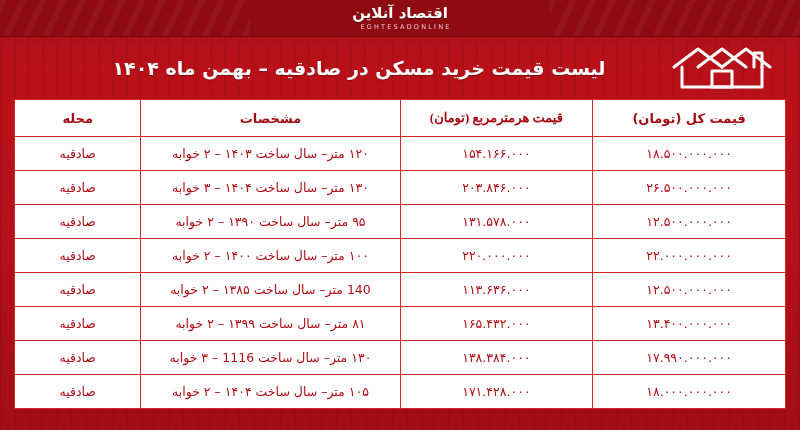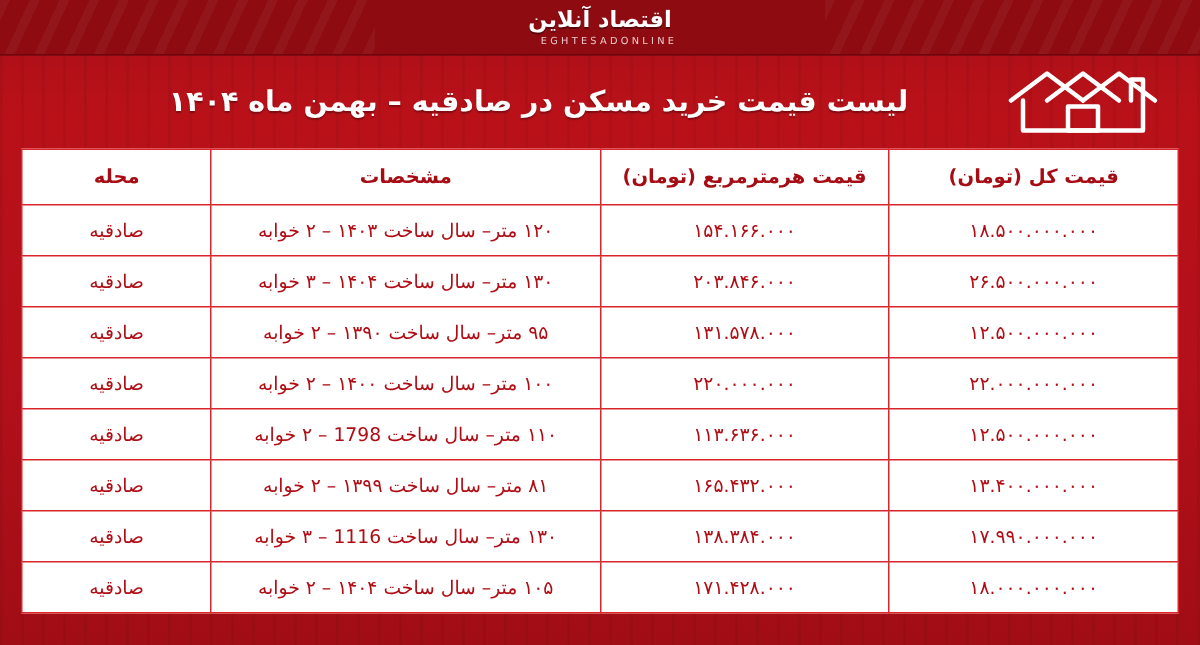--- a/index.html
+++ b/index.html
@@ -117,21 +117,21 @@
     overflow: hidden;
   }
   table.pricetable th {
     font-weight: bold;
     font-size: 13px;
     color: #a60c14;
     background: #ffffff;
     height: 36px;
   }
   .col-total  { width: 25%; }
-  .col-meter  { width: 25%; }
+  .col-meter  { width: 25%; font-family: Liberation Serif, serif; }
   .col-spec   { width: 34%; }
   .col-area   { width: 16%; }
 
   td.cell-total,
   td.cell-meter {
     font-size: 13px;
   }
   td.cell-spec {
     font-size: 12.5px;
   }
@@ -198,21 +198,21 @@
         </tr>
         <tr>
           <td class="cell-total">۲۲.۰۰۰.۰۰۰.۰۰۰</td>
           <td class="cell-meter">۲۲۰.۰۰۰.۰۰۰</td>
           <td class="cell-spec">۱۰۰ متر– سال ساخت ۱۴۰۰ – ۲ خوابه</td>
           <td class="cell-area">صادقیه</td>
         </tr>
         <tr>
           <td class="cell-total">۱۲.۵۰۰.۰۰۰.۰۰۰</td>
           <td class="cell-meter">۱۱۳.۶۳۶.۰۰۰</td>
-          <td class="cell-spec">۱۱۰ متر– سال ساخت 1798 – ۲ خوابه</td>
+          <td class="cell-spec">140 متر– سال ساخت ۱۳۸۵ – ۲ خوابه</td>
           <td class="cell-area">صادقیه</td>
         </tr>
         <tr>
           <td class="cell-total">۱۳.۴۰۰.۰۰۰.۰۰۰</td>
           <td class="cell-meter">۱۶۵.۴۳۲.۰۰۰</td>
           <td class="cell-spec">۸۱ متر– سال ساخت ۱۳۹۹ – ۲ خوابه</td>
           <td class="cell-area">صادقیه</td>
         </tr>
         <tr>
           <td class="cell-total">۱۷.۹۹۰.۰۰۰.۰۰۰</td>

